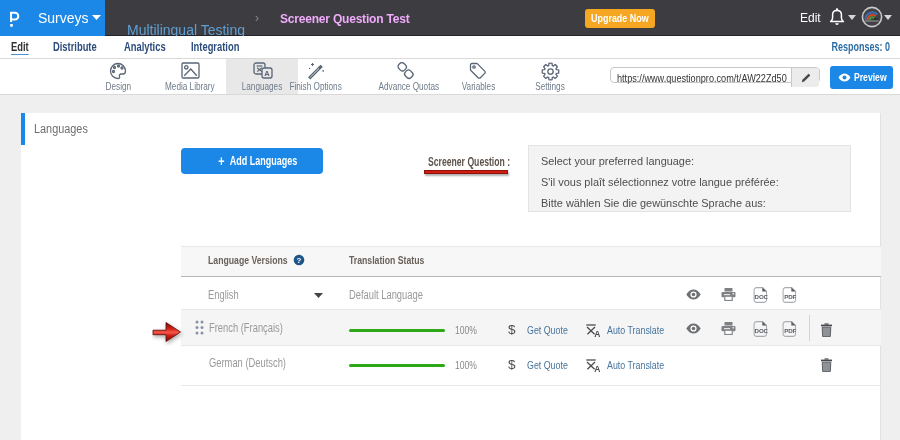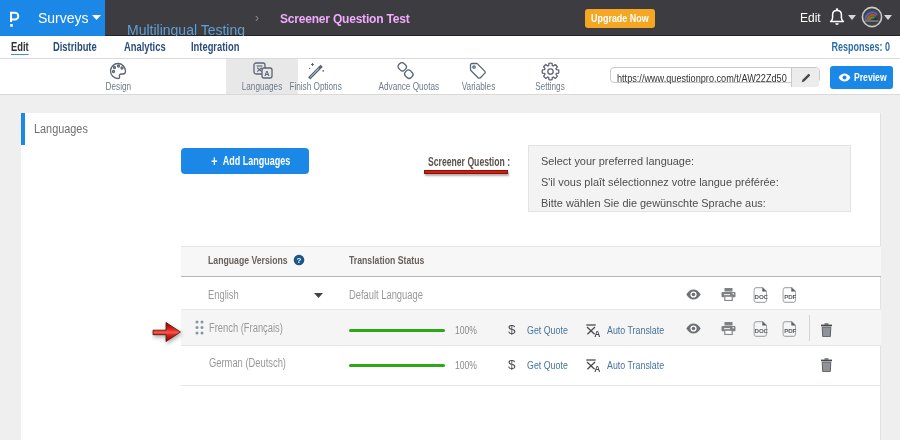--- a/index.html
+++ b/index.html
@@ -39,21 +39,21 @@
 #urlbox .pen { position:absolute; right:0; top:0; width:28px; height:19px; background:#ececec; border-left:1px solid #c9c9c9; border-radius:0 3px 3px 0; }
 #preview { position:absolute; left:830px; top:66px; width:63px; height:23px; background:#1b87e6; border-radius:3px; color:#fff; font-size:11.5px; font-weight:bold; text-align:center; line-height:23px; }
 
 
 #panel { position:absolute; left:21px; top:113px; width:860px; height:327px; background:#fff; border-right:1px solid #e2e2e2; }
 #sidebar { position:absolute; left:0; top:32px; width:130px; height:295px; background:#f0f0f0; }
 #side-lang { position:absolute; left:0; top:0; width:130px; height:32px; background:#fff; border-left:4px solid #1b87e6; font-size:12.5px; color:#6e6e6e; line-height:32px; }
 #side-lang span { display:inline-block; margin-left:9px; transform:scaleX(0.87); transform-origin:0 50%; }
 .side-item { position:absolute; left:0; width:160px; font-size:12.5px; color:#6e6e6e; padding-left:13px; transform:scaleX(0.87); transform-origin:0 50%; }
 
-#addbtn { position:absolute; left:160px; top:35px; width:128px; height:26px; padding-left:12px; background:#1b87e6; border-radius:4px; color:#fff; font-size:12.5px; font-weight:bold; text-align:center; line-height:26px; }
+#addbtn { position:absolute; left:160px; top:35px; width:142px; height:26px; padding-left:12px; background:#1b87e6; border-radius:4px; color:#fff; font-size:12.5px; font-weight:bold; text-align:center; line-height:26px; }
 #screener { position:absolute; left:407px; top:42px; font-size:12px; font-weight:bold; color:#5d524a; transform:scaleX(0.72); transform-origin:0 50%; white-space:nowrap; }
 #red-underline { position:absolute; left:403px; top:57px; width:84px; height:3.5px; background:#d31b10; border:1px solid #8a120b; box-shadow:1px 2px 2px rgba(80,80,80,.45); }
 #langbox { position:absolute; left:507px; top:32px; width:323px; height:67px; background:#f3f3f3; border:1px solid #e3e3e3; }
 #langbox div { position:absolute; left:12px; font-size:11.5px; color:#4d4d4d; transform:scaleX(0.95); transform-origin:0 50%; white-space:nowrap; }
 
 
 .hline { position:absolute; left:160px; width:700px; height:1px; background:#e8e8e8; }
 #thead-line { background:#b5b5b5; }
 .cell { position:absolute; font-size:12px; color:#999; transform:scaleX(0.78); transform-origin:0 50%; white-space:nowrap; }
 .bold-h { font-size:11px; font-weight:bold; color:#6a615a; letter-spacing:0; transform:scaleX(0.79); transform-origin:0 50%; }
@@ -120,20 +120,28 @@
 <div id="toolbar">
   <div class="tool" style="left:82px">
     <svg width="18" height="18" viewBox="0 0 18 18" fill="none" stroke="#5a6575" stroke-width="1.3">
       <path d="M9 1.5 a7.5 7.5 0 1 0 0 15 c1.5 0 2 -1 1.5 -2 c-.6 -1.3 .2 -2.5 1.7 -2.5 h1.8 c1.5 0 2.5 -1 2.5 -3 c0 -4 -3.4 -7.5 -7.5 -7.5z"></path>
       <circle cx="5.5" cy="5.5" r="1"></circle>
         <circle cx="9.5" cy="4" r="1"></circle>
         <circle cx="13" cy="6" r="1"></circle>
         <circle cx="4.5" cy="9.5" r="1"></circle>
     </svg>
     <div class="lbl"><span>Design</span></div>
+  </div>
+  <div class="tool" style="left:154px">
+    <svg width="19" height="17" viewBox="0 0 19 17" fill="none" stroke="#5a6575" stroke-width="1.3">
+      <rect x="1" y="1" width="17" height="15" rx="1.2"></rect>
+      <circle cx="5.3" cy="5.3" r="1.7"></circle>
+      <path d="M3.2 13.7 L9.8 7 L15.8 13.7"></path>
+    </svg>
+    <div class="lbl"><span>Media Library</span></div>
   </div>
   <div class="tool sel" style="left:226px">
     <svg width="20" height="18" viewBox="0 0 20 18" fill="none" stroke="#5a6575" stroke-width="1.3">
       <rect x="1" y="1" width="11" height="11" rx="2"></rect>
       <line x1="3.6" y1="4" x2="9.4" y2="4" stroke-width="1.2"></line>
       <path d="M4.2 5.8 L8.8 9.6 M8.8 5.8 L4.2 9.6" stroke-width="1.2"></path>
       <rect x="9" y="6" width="10" height="10" rx="2" fill="#e8e8e8"></rect>
       <text x="14" y="14.2" font-size="7.5" font-weight="bold" fill="#5a6575" stroke="none" text-anchor="middle" font-family="Liberation Sans">A</text>
     </svg>
     <div class="lbl"><span>Languages</span></div>

